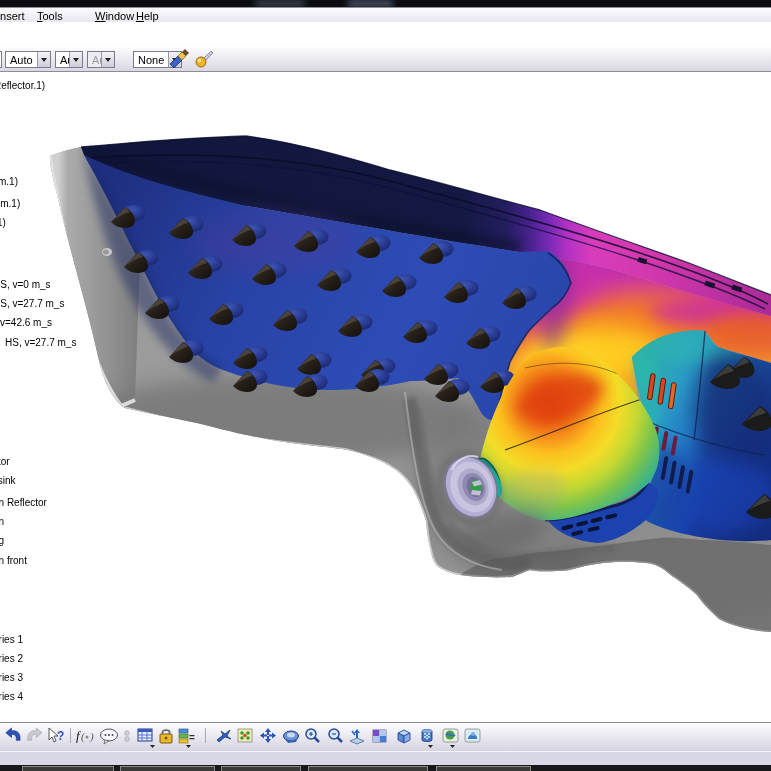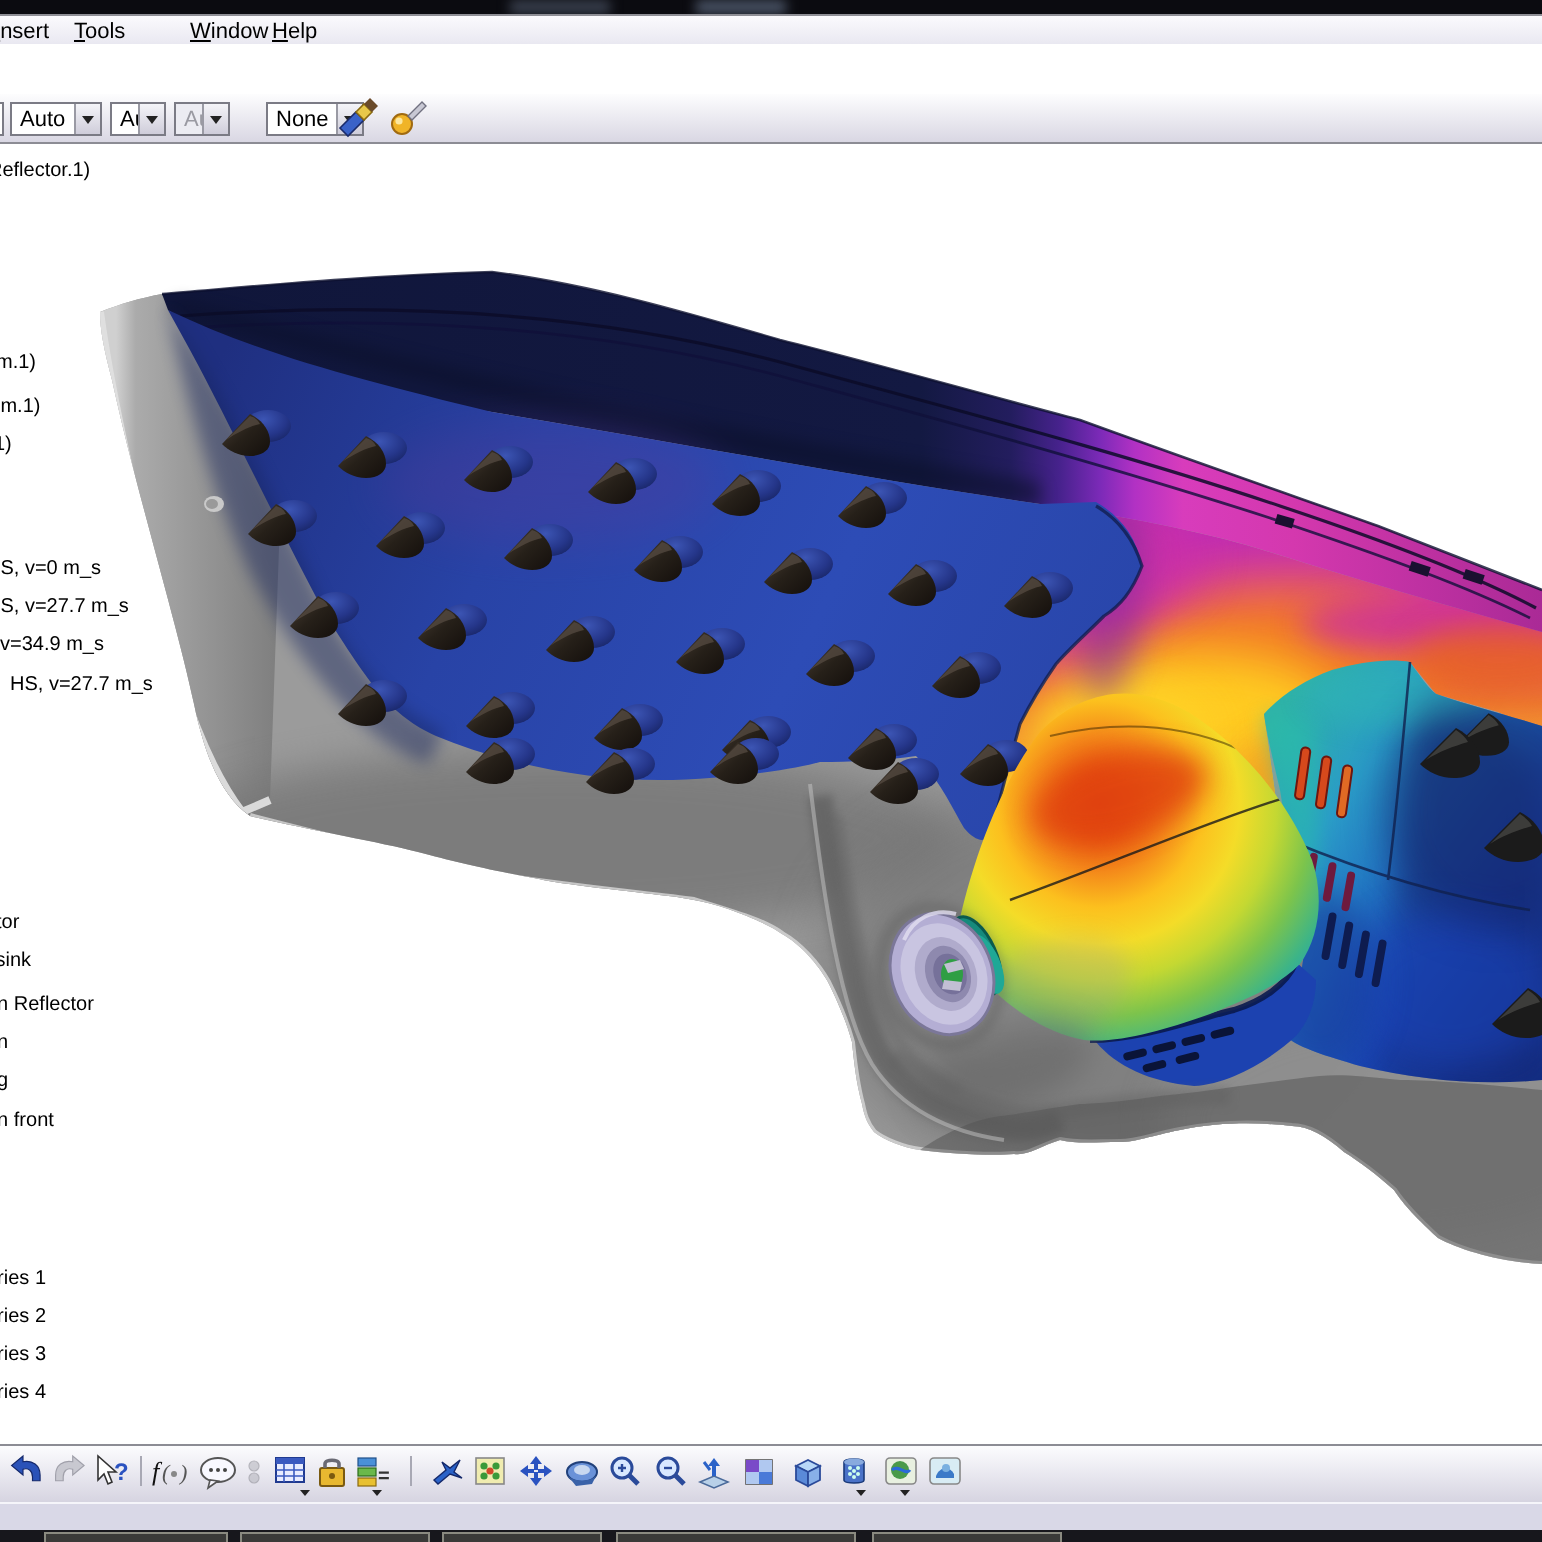--- a/index.html
+++ b/index.html
@@ -264,21 +264,21 @@
 <path d="M446,527 C470,548 500,560 530,556 C560,552 590,548 615,548" stroke="#5e5e5e" stroke-width="9" fill="none" opacity="0.4" filter="blur(2.5px)"></path>
 <ellipse cx="107" cy="252" rx="5" ry="4" fill="#c9c9c9"></ellipse>
 <ellipse cx="106" cy="252" rx="3" ry="2.5" fill="#9a9a9a"></ellipse>
 </svg>
     <div class="tree" style="left:-6px;top:32px">Reflector.1)</div>
     <div class="tree" style="left:-7px;top:128px">sm.1)</div>
     <div class="tree" style="left:-7px;top:150px">ism.1)</div>
     <div class="tree" style="left:-3px;top:169px">1)</div>
     <div class="tree" style="left:-7px;top:231px">HS, v=0 m_s</div>
     <div class="tree" style="left:-7px;top:250px">HS, v=27.7 m_s</div>
-    <div class="tree" style="left:0px;top:269px">v=34.9 m_s</div>
+    <div class="tree" style="left:0px;top:269px">v=42.6 m_s</div>
     <div class="tree" style="left:5px;top:289px">HS, v=27.7 m_s</div>
     <div class="tree" style="left:-7px;top:408px">ctor</div>
     <div class="tree" style="left:-5px;top:427px">tsink</div>
     <div class="tree" style="left:-7px;top:449px">on Reflector</div>
     <div class="tree" style="left:-7px;top:468px">on</div>
     <div class="tree" style="left:-7px;top:487px">ng</div>
     <div class="tree" style="left:-7px;top:507px">on front</div>
     <div class="tree" style="left:-7px;top:586px">eries 1</div>
     <div class="tree" style="left:-7px;top:605px">eries 2</div>
     <div class="tree" style="left:-7px;top:624px">eries 3</div>

